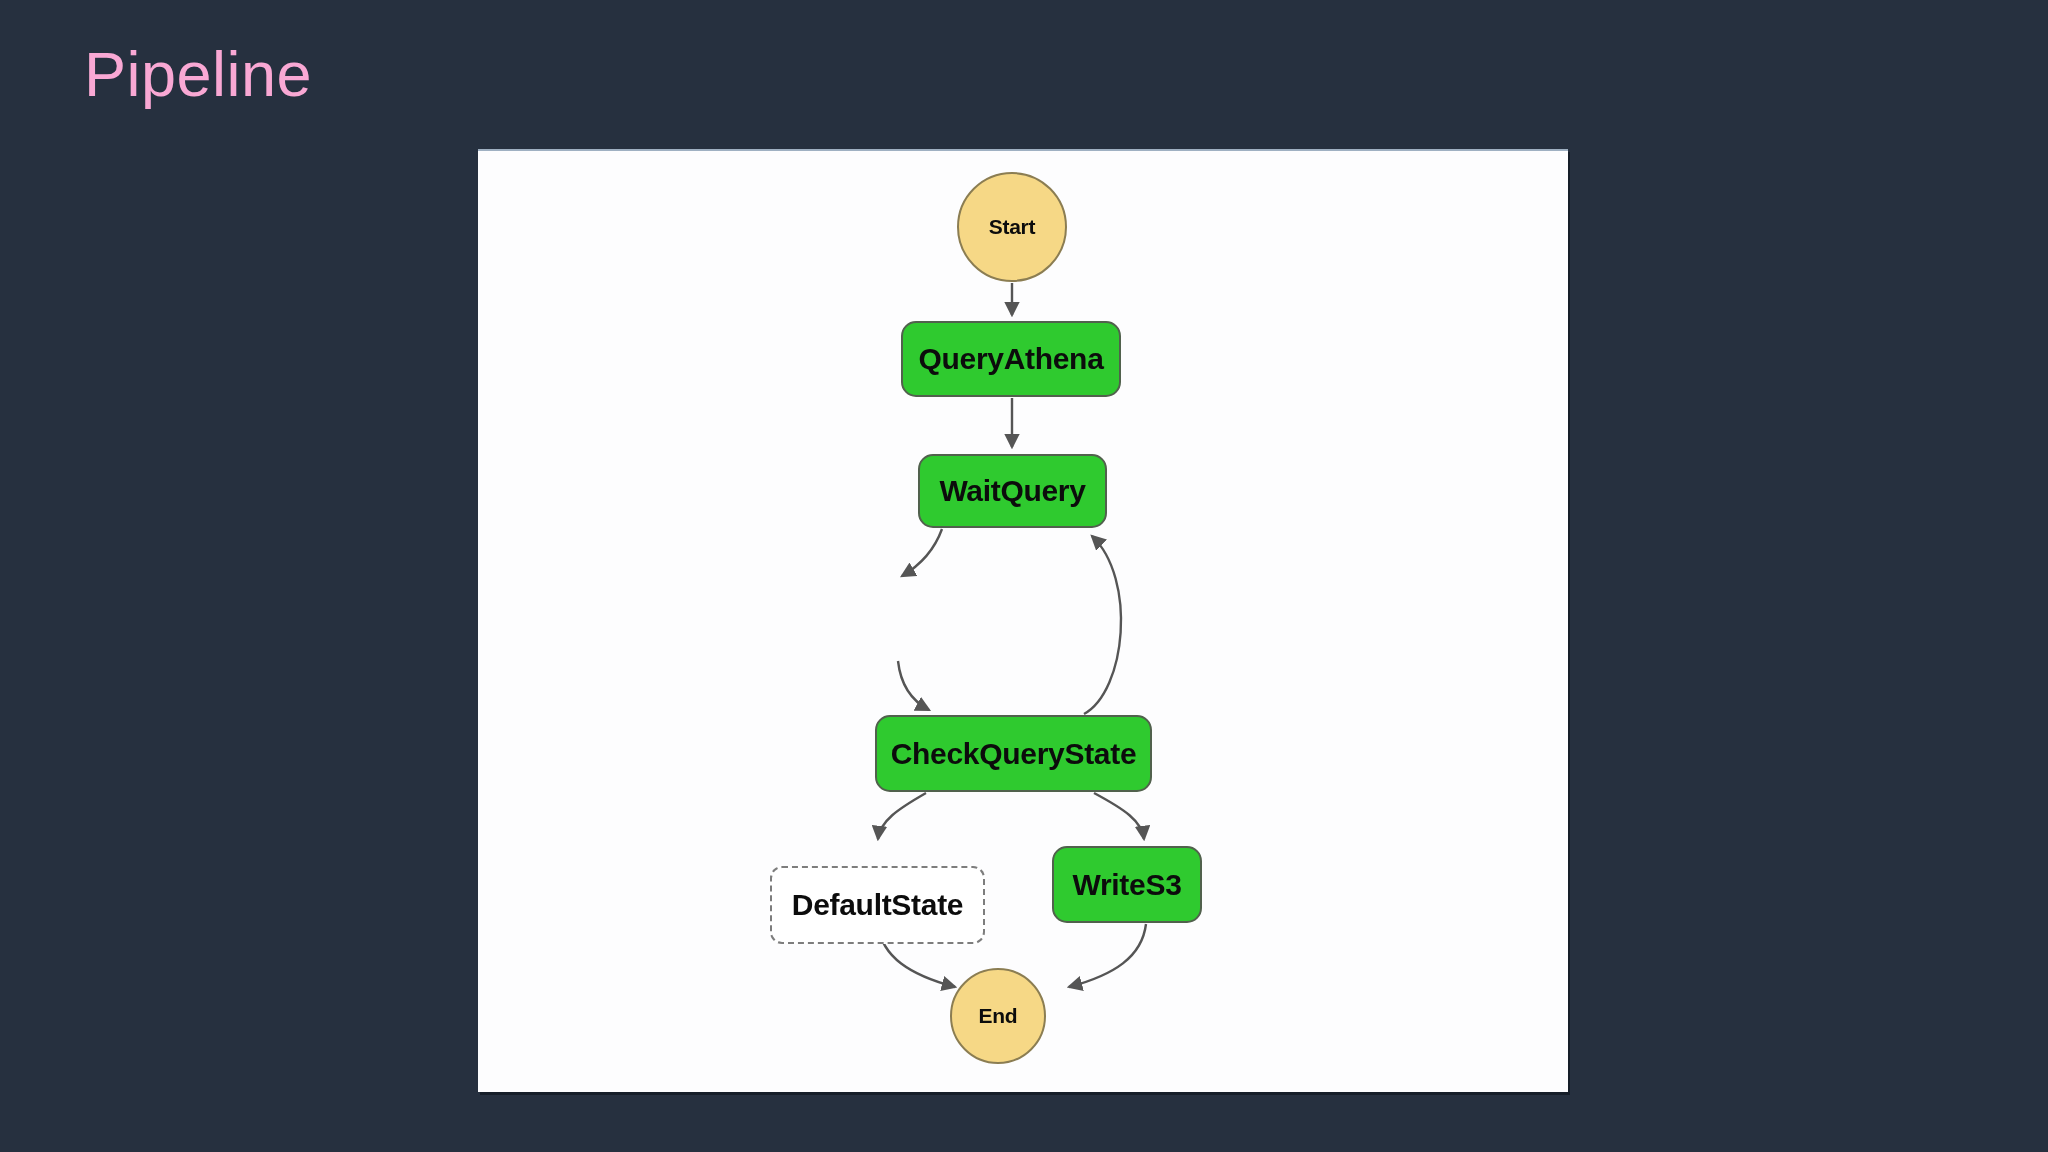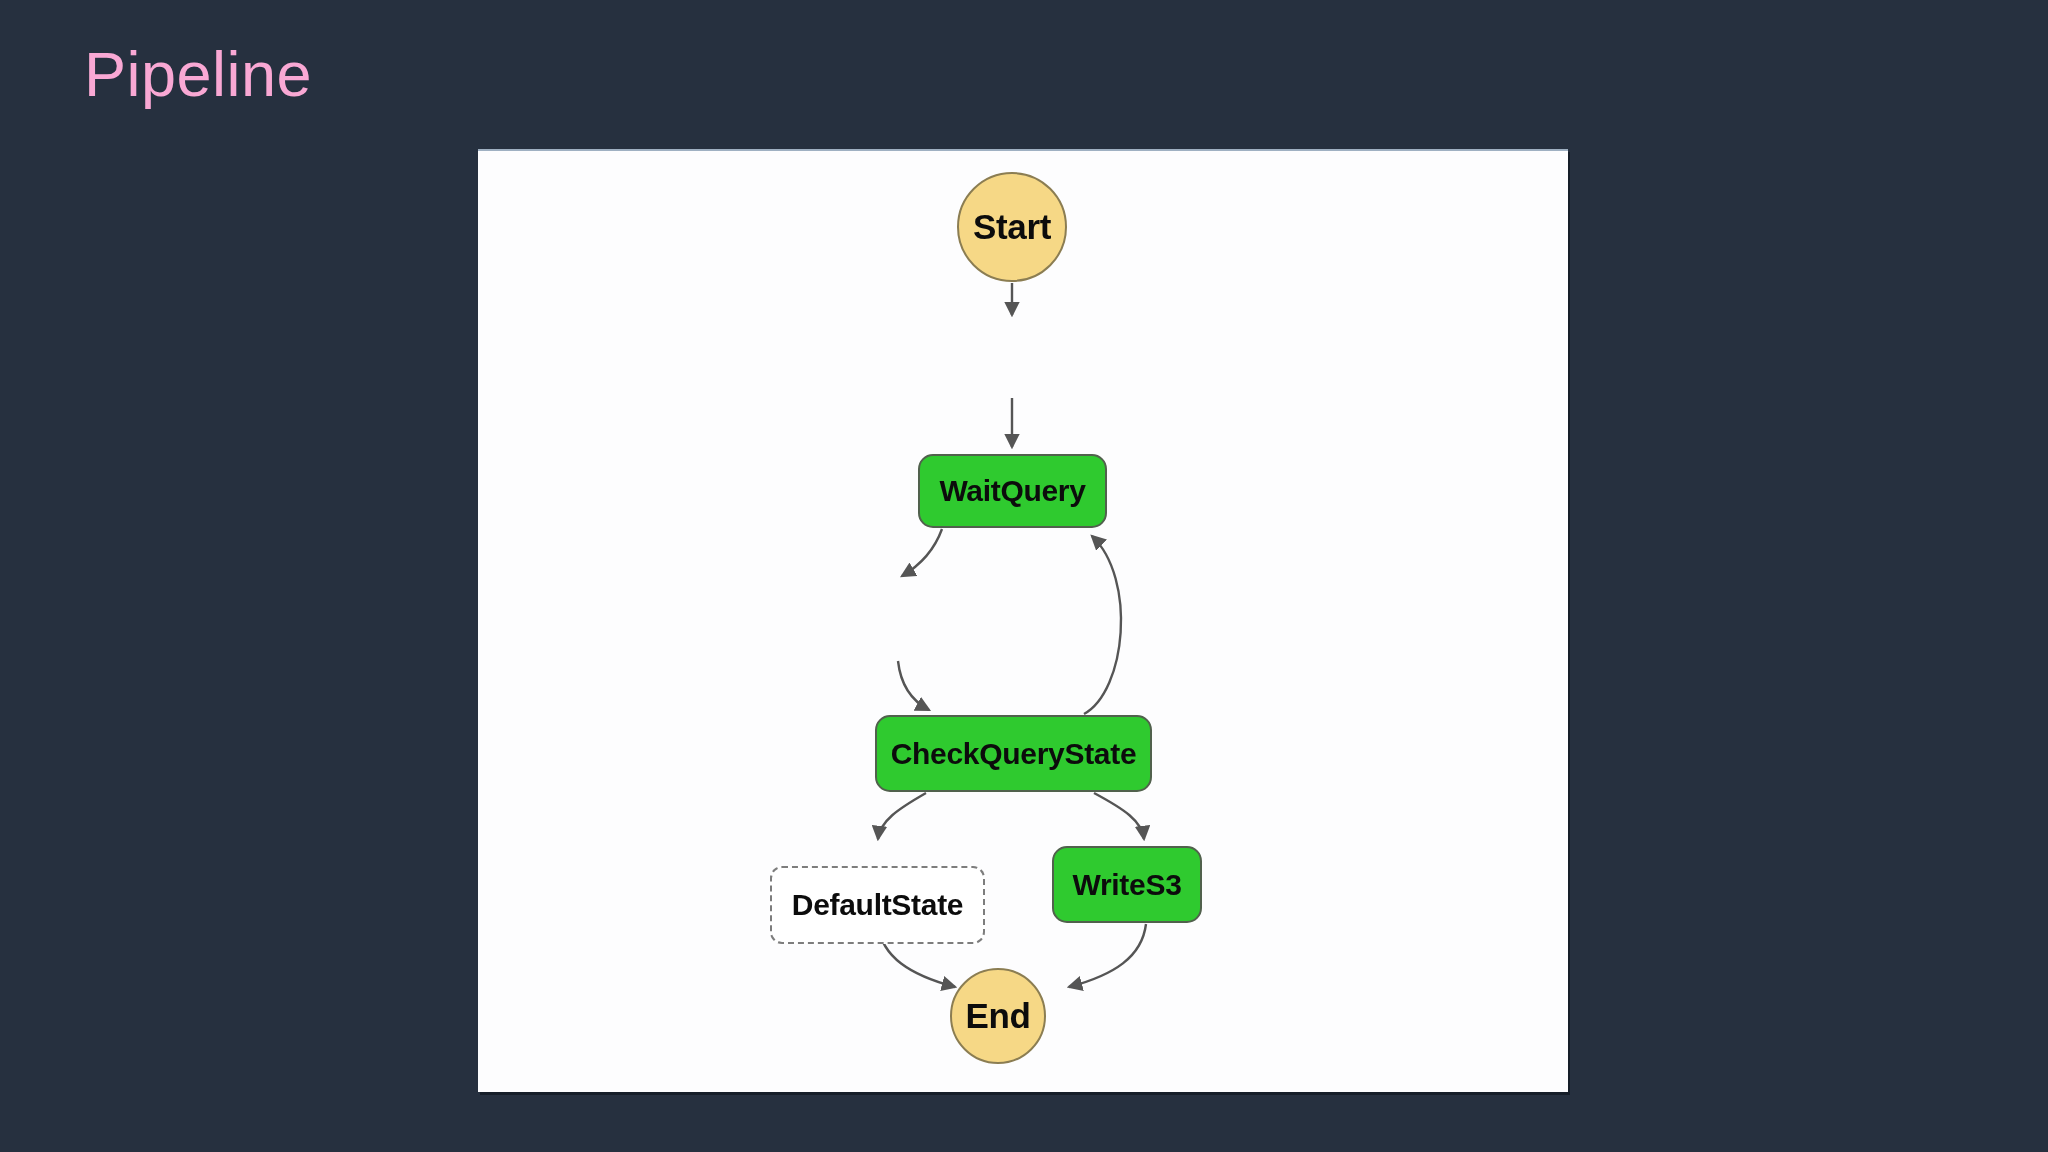--- a/index.html
+++ b/index.html
@@ -47,21 +47,21 @@
   }
   .node.task {
     background: #2fca2f;
     border: 2px solid #51614d;
     border-radius: 15px;
   }
   .node.terminal {
     background: #f6d886;
     border: 2px solid #8b7d52;
     border-radius: 50%;
-    font-size: 35px;
+    font-size: 21px;
   }
   .node.dashed {
     background: #ffffff;
     border: 2px dashed #7d7d7d;
     border-radius: 12px;
   }
   .n-start  { left: 479px; top: 21px;  width: 110px; height: 110px; }
   .n-query-athena { left: 423px; top: 170px; width: 220px; height: 76px; }
   .n-wait-query   { left: 440px; top: 303px; width: 189px; height: 74px; }
   .n-check-query-finished { left: 260px; top: 432px; width: 317px; height: 77px; }
@@ -89,20 +89,21 @@
     <path d="M 420 510 C 423 537 436 551 451 559" marker-end="url(#arrow)"></path>
     <path d="M 606 563 C 648 540 659 428 614 385" marker-end="url(#arrow)"></path>
     <path d="M 448 642 C 420 658 402 670 400 688" marker-end="url(#arrow)"></path>
     <path d="M 616 642 C 646 658 664 670 666 688" marker-end="url(#arrow)"></path>
     <path d="M 400 774 C 404 806 432 824 477 836" marker-end="url(#arrow)"></path>
     <path d="M 668 773 C 664 806 636 824 591 836" marker-end="url(#arrow)"></path>
   </svg>
 
   <div class="node terminal n-start">Start</div>
 
+  <div class="node task n-query-athena">QueryAthena</div>
 
   <div class="node task n-wait-query">WaitQuery</div>
 
 
   <div class="node task n-check-query-state">CheckQueryState</div>
 
   <div class="node dashed n-default-state">DefaultState</div>
 
   <div class="node task n-write-s3">WriteS3</div>
 

